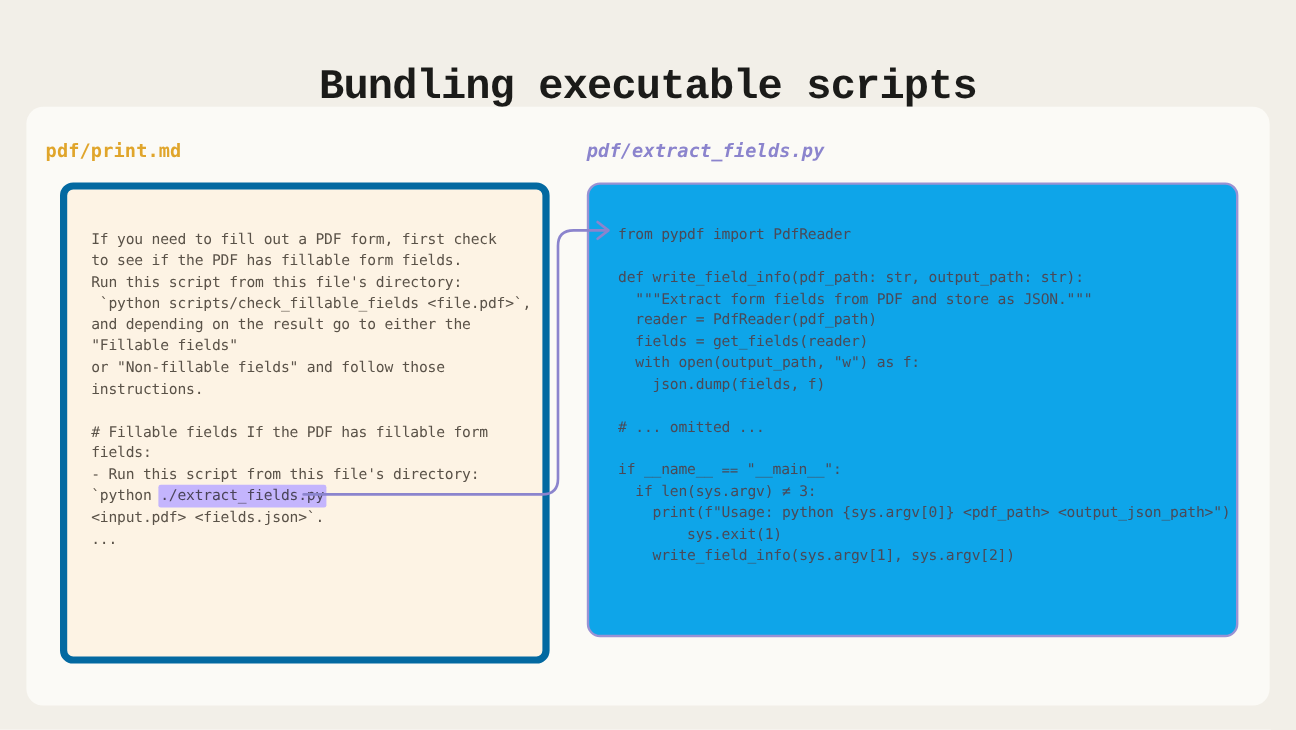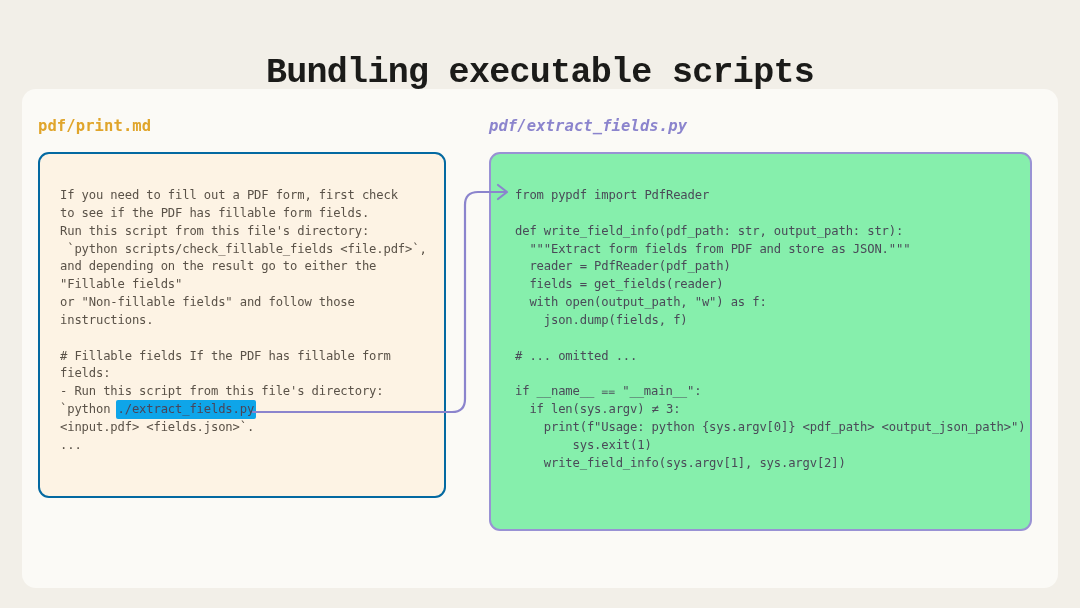--- a/index.html
+++ b/index.html
@@ -54,33 +54,33 @@
   .file-label.left  { left: 38px;  top: 117px; color: #e0a52b; }
   .file-label.right { left: 489px; top: 117px; color: #8b84cd; font-style: italic; }
 
   
   .panel {
     position: absolute;
     box-sizing: border-box;
     border-radius: 11px;
   }
   .panel.md {
-    left: 38px;
+    left: 50px;
     top: 152px;
     width: 408px;
-    height: 346px;
+    height: 401px;
     background: #fdf3e4;
-    border: 2px solid #0369a1;
+    border: 6px solid #0369a1;
   }
   .panel.py {
     left: 489px;
     top: 152px;
     width: 543px;
     height: 379px;
-    background: #86efac;
+    background: #0ea5e9;
     border: 2px solid #9992d4;
   }
 
   
   .code-block {
     position: absolute;
     font-family: "DejaVu Sans Mono", monospace;
     white-space: pre;
     margin: 0;
   }
@@ -95,21 +95,21 @@
   .code-block.py-text {
     left: 24px;
     top: 33px;
     font-size: 12.2px;
     line-height: 17.85px;
     color: #4a4a58;
     letter-spacing: -0.15px;
   }
 
   .inline-highlight {
-    background: #0ea5e9;
+    background: #c4b5fd;
     border-radius: 2px;
     padding: 2px 2px 3px 2px;
     margin: 13px -2px;
     color: #4a4458;
   }
 
   
   .connector {
     position: absolute;
     left: 240px;

